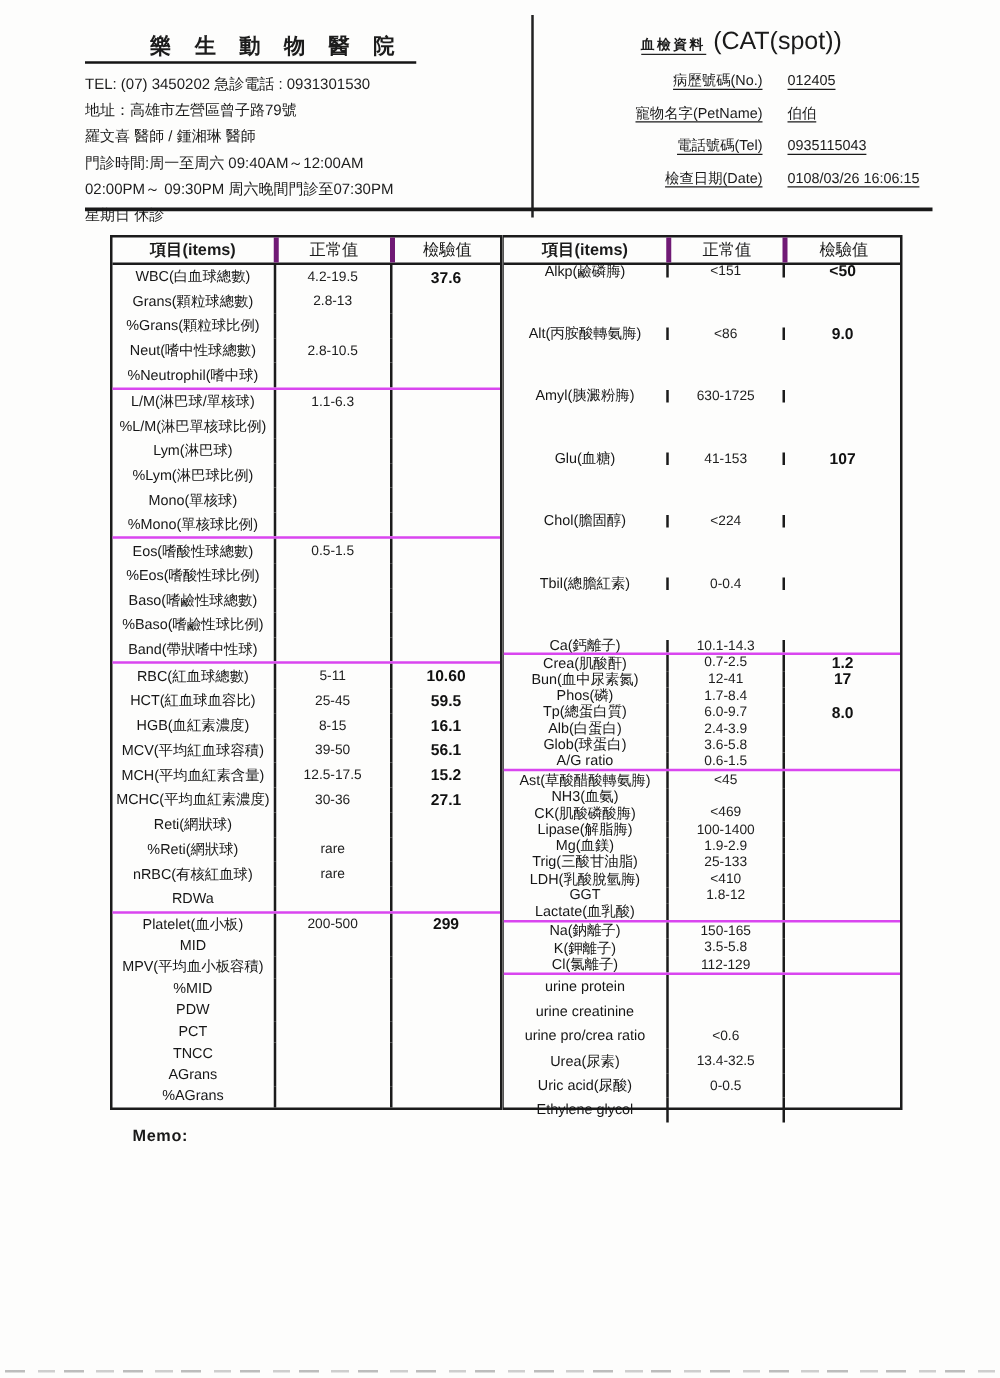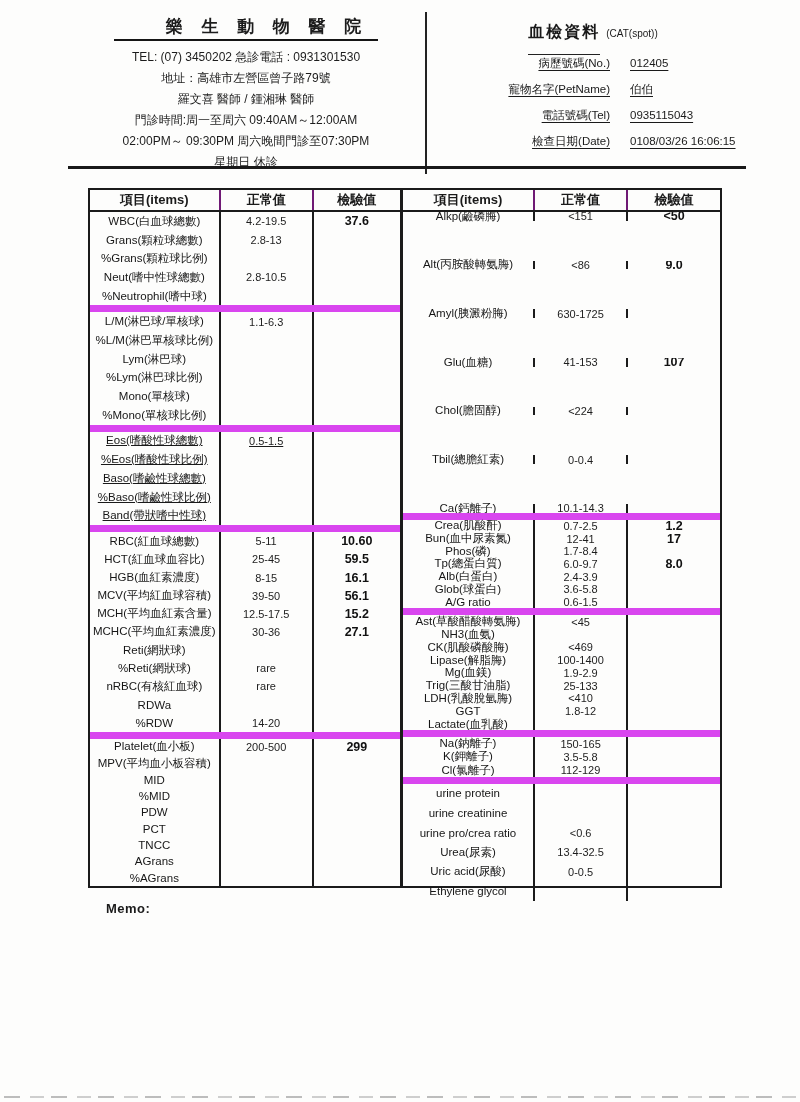--- a/index.html
+++ b/index.html
@@ -8,39 +8,39 @@
     background:#fdfdfc;
     font-family:"Liberation Sans","DejaVu Sans",sans-serif;
     color:#1a1a1a;
     position:relative;
     overflow:hidden;
   }
   .page{position:absolute;inset:0;}
 
   
   .clinic-block{
-    position:absolute;left:68px;top:16px;width:356px;
-    text-align:center;line-height:21px;font-size:12px;color:#1c1c1c;
+    position:absolute;left:68px;top:26px;width:356px;
+    text-align:left;line-height:21px;font-size:12px;color:#1c1c1c;
   }
   .clinic-title{
     display:inline-block;
     font-size:17px;font-weight:bold;letter-spacing:7px;
     padding:0 10px 2px 52px;
     border-bottom:2px solid #151515;
     margin-bottom:6px;white-space:nowrap;
   }
   .clinic-line{white-space:nowrap;}
 
   .report-block{position:absolute;left:438px;top:22px;width:310px;font-size:12px;}
   .report-title-row{text-align:center;margin-bottom:12px;white-space:nowrap;}
   .report-title{
-    font-size:16px;font-weight:bold;letter-spacing:2px;
-    border-bottom:1.5px solid #222;padding-bottom:14px;
-  }
-  .report-title-suffix{font-size:10px;margin-left:6px;}
+    font-size:11px;font-weight:bold;letter-spacing:2px;
+    border-bottom:1.5px solid #222;padding-bottom:1px;
+  }
+  .report-title-suffix{font-size:20px;margin-left:6px;}
   .report-field{display:flex;margin-bottom:10px;line-height:16px;gap:12px;}
   .report-field .flabel{
     width:172px;text-align:right;
     text-decoration:underline;text-underline-offset:3px;
     font-size:11.5px;white-space:nowrap;
   }
   .report-field .fvalue{
     margin-left:8px;text-decoration:underline;text-underline-offset:3px;
     font-size:11.5px;white-space:nowrap;
   }
@@ -59,33 +59,33 @@
   .lab-table.left{left:88px;width:314px;border-right-width:2px;}
   .lab-table.right{left:402px;width:320px;border-left-width:1px;}
 
   .thead{
     display:flex;height:22px;flex:none;
     border-bottom:2px solid #1b1b1b;box-sizing:border-box;
     align-items:center;font-size:13px;
   }
   .tbody{display:flex;flex-direction:column;flex:1;min-height:0;}
   .tsec{display:flex;flex-direction:column;box-sizing:border-box;min-height:0;}
-  .tsec + .tsec{border-top:7px solid #d946ef;}
+  .tsec + .tsec{border-top:2px solid #d946ef;}
   .trow{display:flex;flex:1;align-items:center;min-height:0;}
   .trow.fixed{flex:none;height:19.6px;}
 
   .tcell{box-sizing:border-box;text-align:center;overflow:hidden;white-space:nowrap;}
   .lab-table.left  .c-item{width:41.5%;}
   .lab-table.left  .c-normal{width:30%;}
   .lab-table.left  .c-value{width:28.5%;}
   .lab-table.right .c-item{width:41%;}
   .lab-table.right .c-normal{width:29.4%;}
   .lab-table.right .c-value{width:29.6%;}
   .c-normal,.c-value{border-left:2px solid #1b1b1b;align-self:stretch;display:flex;align-items:center;justify-content:center;}
-  .thead .c-normal,.thead .c-value{border-left:2px solid #701a75;font-weight:bold;}
+  .thead .c-normal,.thead .c-value{border-left:4px solid #701a75;}
 
   .thead .c-item{font-weight:bold;}
   .trow .c-item{font-size:11.5px;color:#161616;}
   .trow .c-normal{font-size:11px;color:#1d1d1d;}
   .trow .c-value{font-size:12.5px;font-weight:bold;color:#111;}
 
   .memo{position:absolute;left:106px;top:901px;font-size:13px;font-weight:bold;letter-spacing:.5px;}
 
   .scan-edge{
     position:absolute;left:4px;top:1096px;width:792px;height:2px;
@@ -192,21 +192,21 @@
             <div class="tcell c-item">Mono(單核球)</div>
             <div class="tcell c-normal"></div>
             <div class="tcell c-value"></div>
           </div>
           <div class="trow">
             <div class="tcell c-item">%Mono(單核球比例)</div>
             <div class="tcell c-normal"></div>
             <div class="tcell c-value"></div>
           </div>
         </div>
-        <div class="tsec" style="flex-grow: 5; text-decoration: underline;">
+        <div class="tsec" style="flex-grow: 5;">
           <div class="trow">
             <div class="tcell c-item">Eos(嗜酸性球總數)</div>
             <div class="tcell c-normal">0.5-1.5</div>
             <div class="tcell c-value"></div>
           </div>
           <div class="trow">
             <div class="tcell c-item">%Eos(嗜酸性球比例)</div>
             <div class="tcell c-normal"></div>
             <div class="tcell c-value"></div>
           </div>
@@ -270,39 +270,34 @@
           <div class="trow">
             <div class="tcell c-item">nRBC(有核紅血球)</div>
             <div class="tcell c-normal">rare</div>
             <div class="tcell c-value"></div>
           </div>
           <div class="trow">
             <div class="tcell c-item">RDWa</div>
             <div class="tcell c-normal"></div>
             <div class="tcell c-value"></div>
           </div>
-          <div class="trow">
-            <div class="tcell c-item">%RDW</div>
-            <div class="tcell c-normal">14-20</div>
-            <div class="tcell c-value"></div>
-          </div>
         </div>
         <div class="tsec" style="flex-grow: 9;">
           <div class="trow">
             <div class="tcell c-item">Platelet(血小板)</div>
             <div class="tcell c-normal">200-500</div>
             <div class="tcell c-value">299</div>
           </div>
           <div class="trow">
+            <div class="tcell c-item">MID</div>
+            <div class="tcell c-normal"></div>
+            <div class="tcell c-value"></div>
+          </div>
+          <div class="trow">
             <div class="tcell c-item">MPV(平均血小板容積)</div>
-            <div class="tcell c-normal"></div>
-            <div class="tcell c-value"></div>
-          </div>
-          <div class="trow">
-            <div class="tcell c-item">MID</div>
             <div class="tcell c-normal"></div>
             <div class="tcell c-value"></div>
           </div>
           <div class="trow">
             <div class="tcell c-item">%MID</div>
             <div class="tcell c-normal"></div>
             <div class="tcell c-value"></div>
           </div>
           <div class="trow">
             <div class="tcell c-item">PDW</div>

